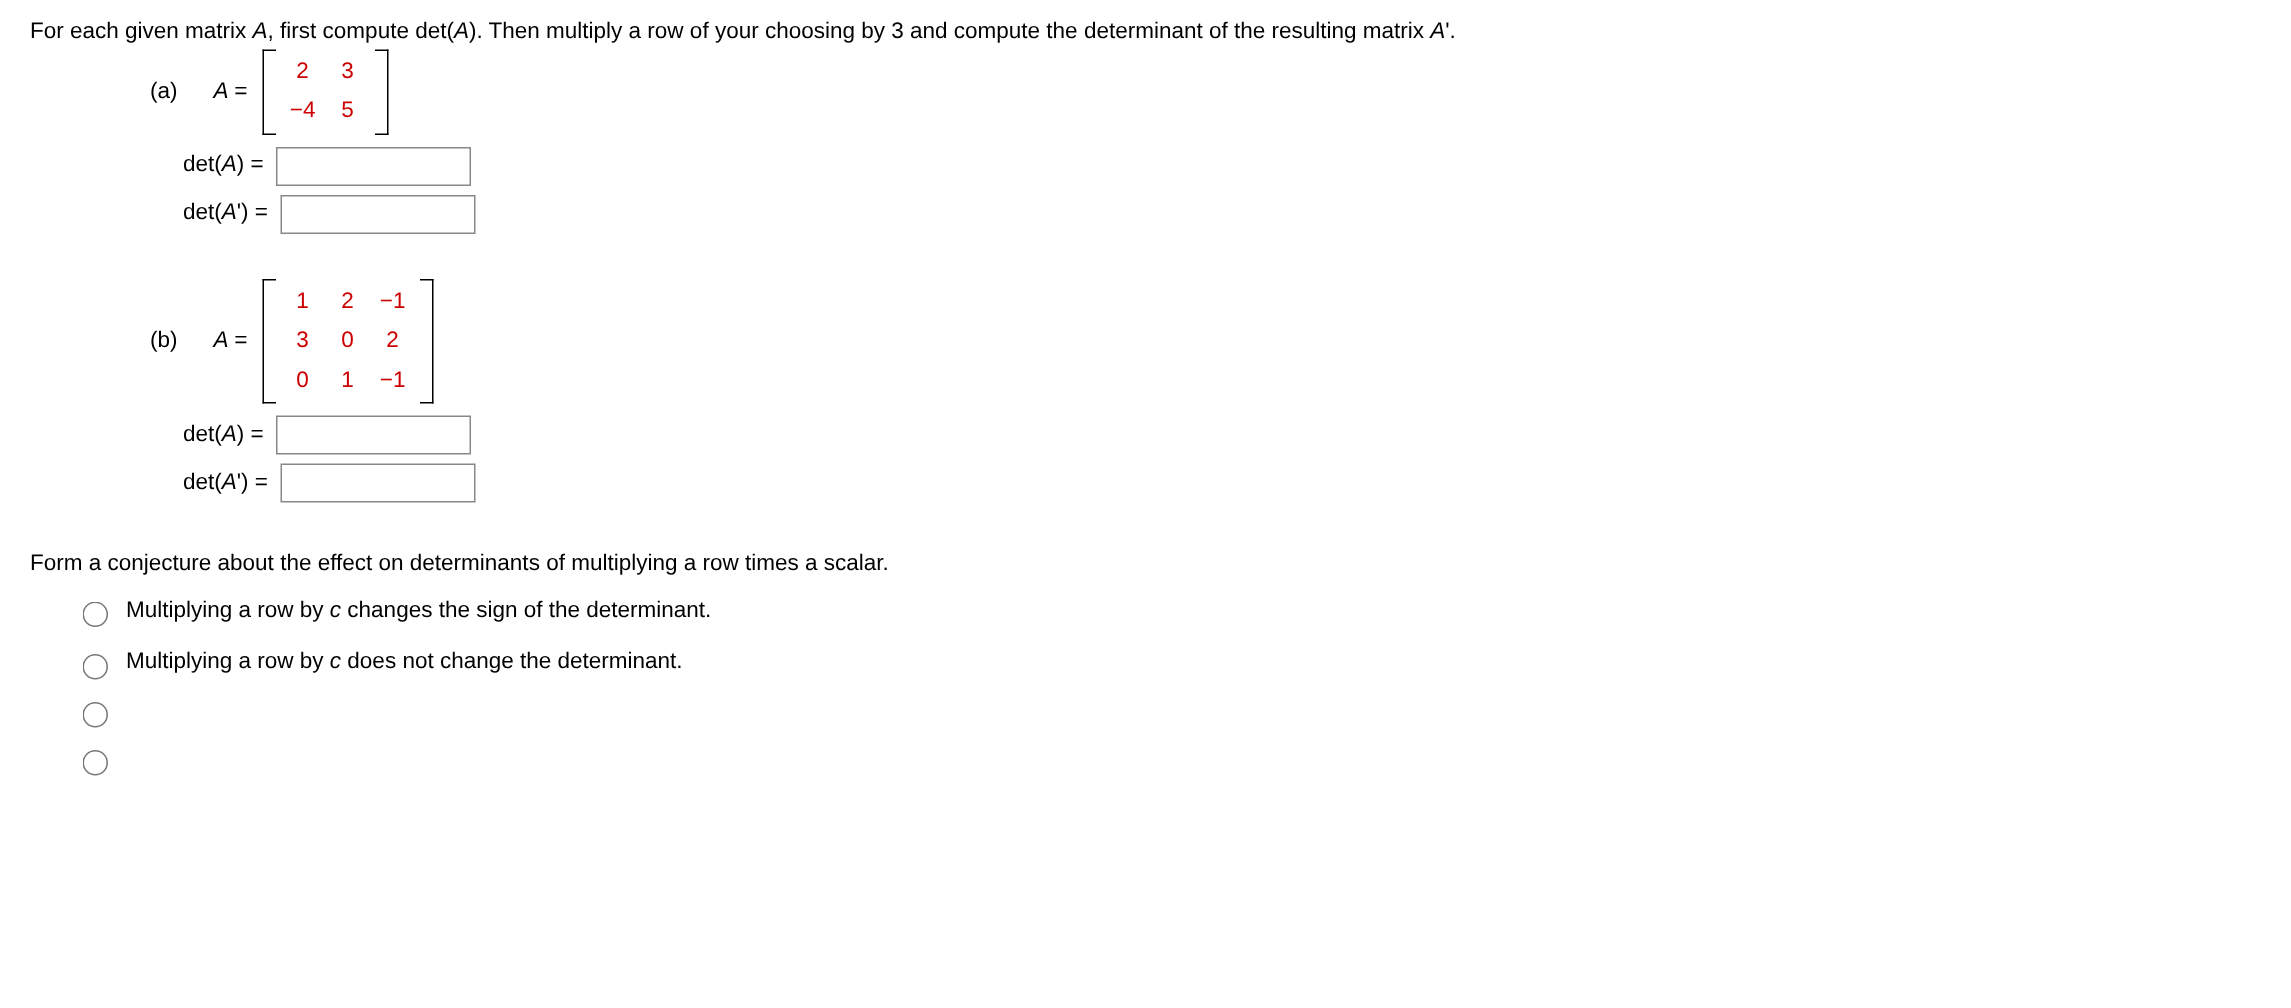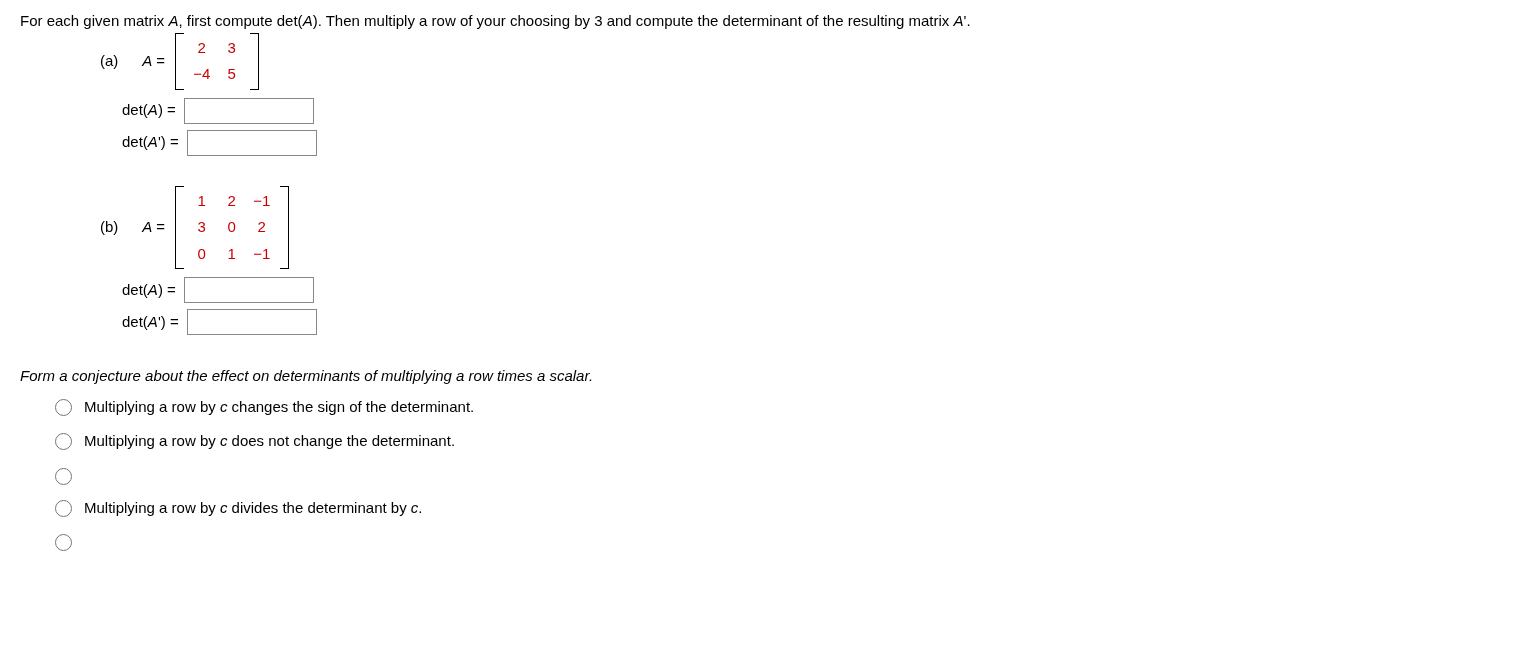--- a/index.html
+++ b/index.html
@@ -85,25 +85,24 @@
       width: 120px;
       padding: 2px 4px;
       font-family: inherit;
       font-size: 14px;
     }
     .conjecture {
       margin-top: 30px;
     }
     .conjecture-prompt {
       margin-bottom: 8px;
-      font-style: italic;
     }
     .radio-option {
       display: flex;
-      align-items: flex-start;
+      align-items: flex-end;
       margin-left: 30px;
       margin-bottom: 12px;
     }
     .radio-option input[type="radio"] {
       width: 17px;
       height: 17px;
       margin-right: 12px;
     }
     .ital {
       font-style: italic;
@@ -186,18 +185,14 @@
   </div>
   <div class="radio-option">
     <input type="radio" name="conj" style="">
     <span>Multiplying a row by <span class="ital">c</span> does not change the determinant.</span>
   </div>
   <div class="radio-option">
     <input type="radio" name="conj" style="">
   </div>
   <div class="radio-option">
     <input type="radio" name="conj" style="">
-    <span>Multiplying a row by <span class="ital">c</span> divides the determinant by <span class="ital">c</span>.</span>
-  </div>
-  <div class="radio-option">
-    <input type="radio" name="conj" style="">
   </div>
 </div>
 
 </body></html>

